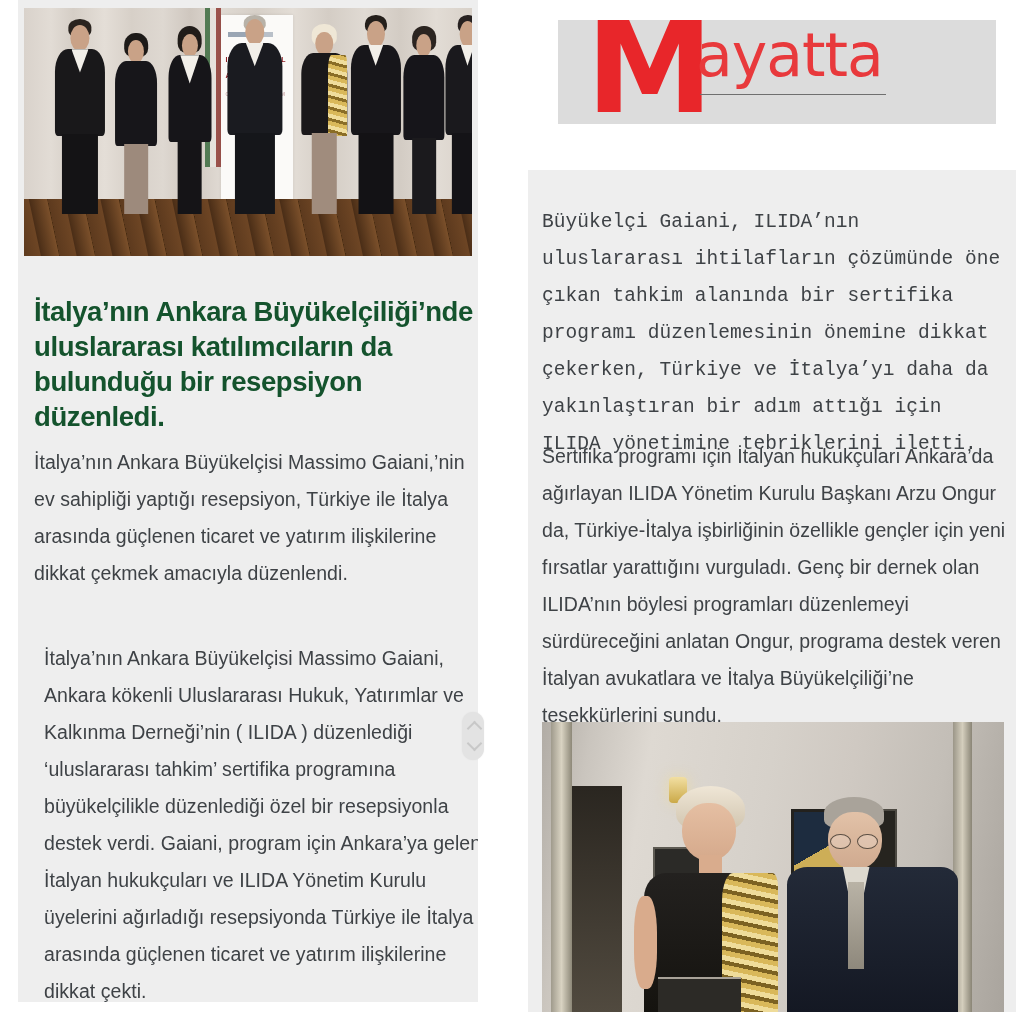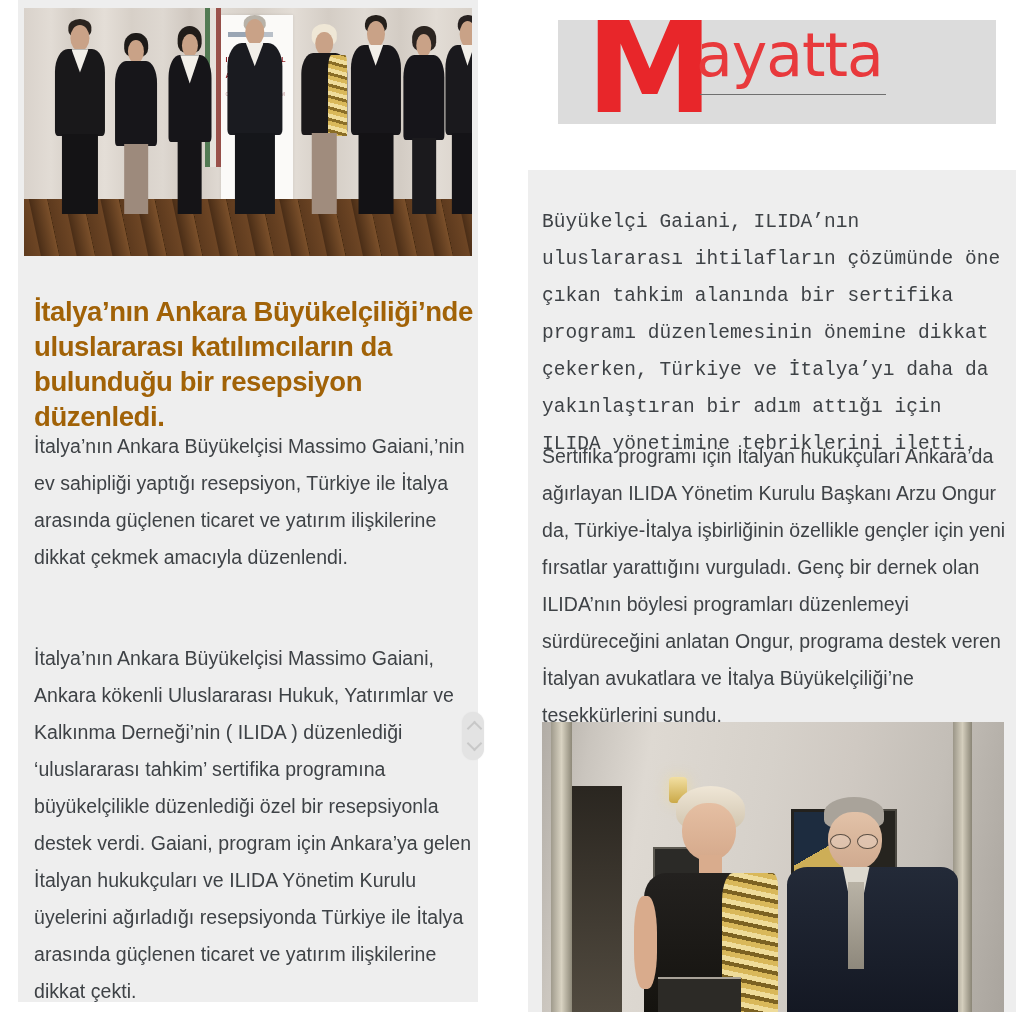--- a/index.html
+++ b/index.html
@@ -156,35 +156,35 @@
   .headline {
     position: absolute;
     left: 16px;
     top: 276px;
     width: 440px;
     font-family: "Liberation Sans", sans-serif;
     font-weight: 700;
     font-size: 27.5px;
     line-height: 35px;
     letter-spacing: -0.4px;
-    color: #a16207;
+    color: #14532d;
   }
 
   
   .body-text {
     position: absolute;
     left: 16px;
     width: 452px;
     font-size: 19.5px;
     line-height: 37px;
     color: #3e4246;
     letter-spacing: .05px;
   }
-  #left-p1 { top: 408px; }
-  #left-p2 { top: 620px; }
+  #left-p1 { top: 424px; }
+  #left-p2 { top: 620px; margin-left: 10px; }
 
   
   .scroll-thumb {
     position: absolute;
     left: 462px;
     top: 712px;
     width: 22px;
     height: 48px;
     border-radius: 11px;
     background: #e3e3e3;

